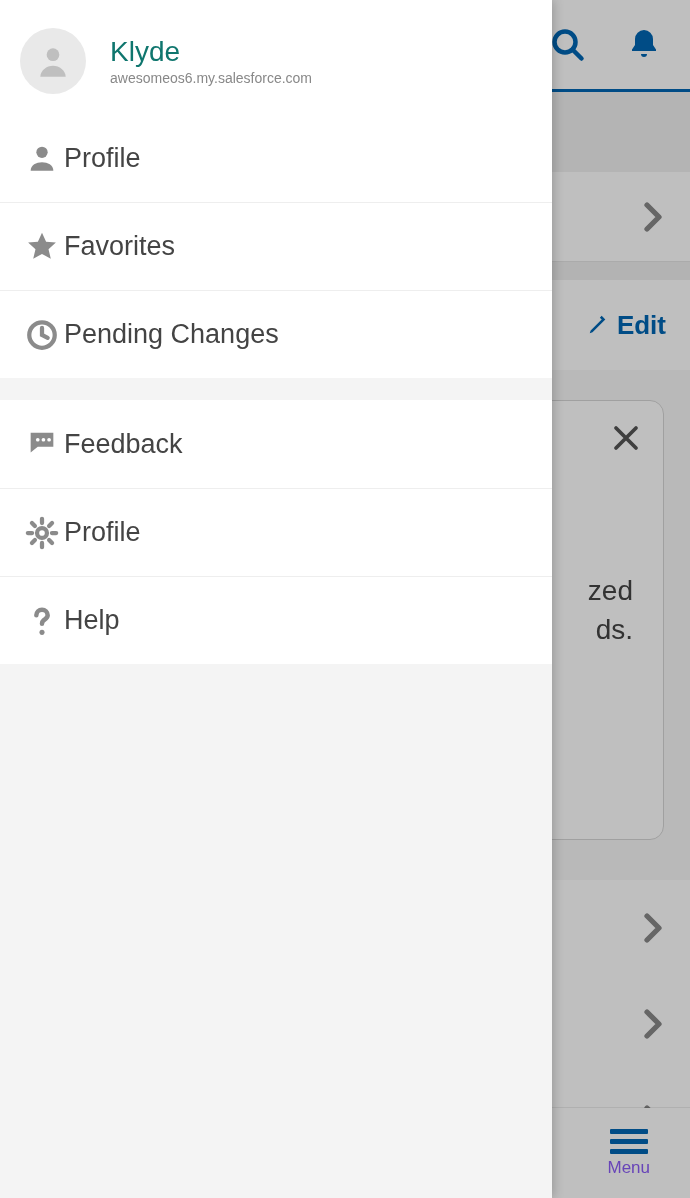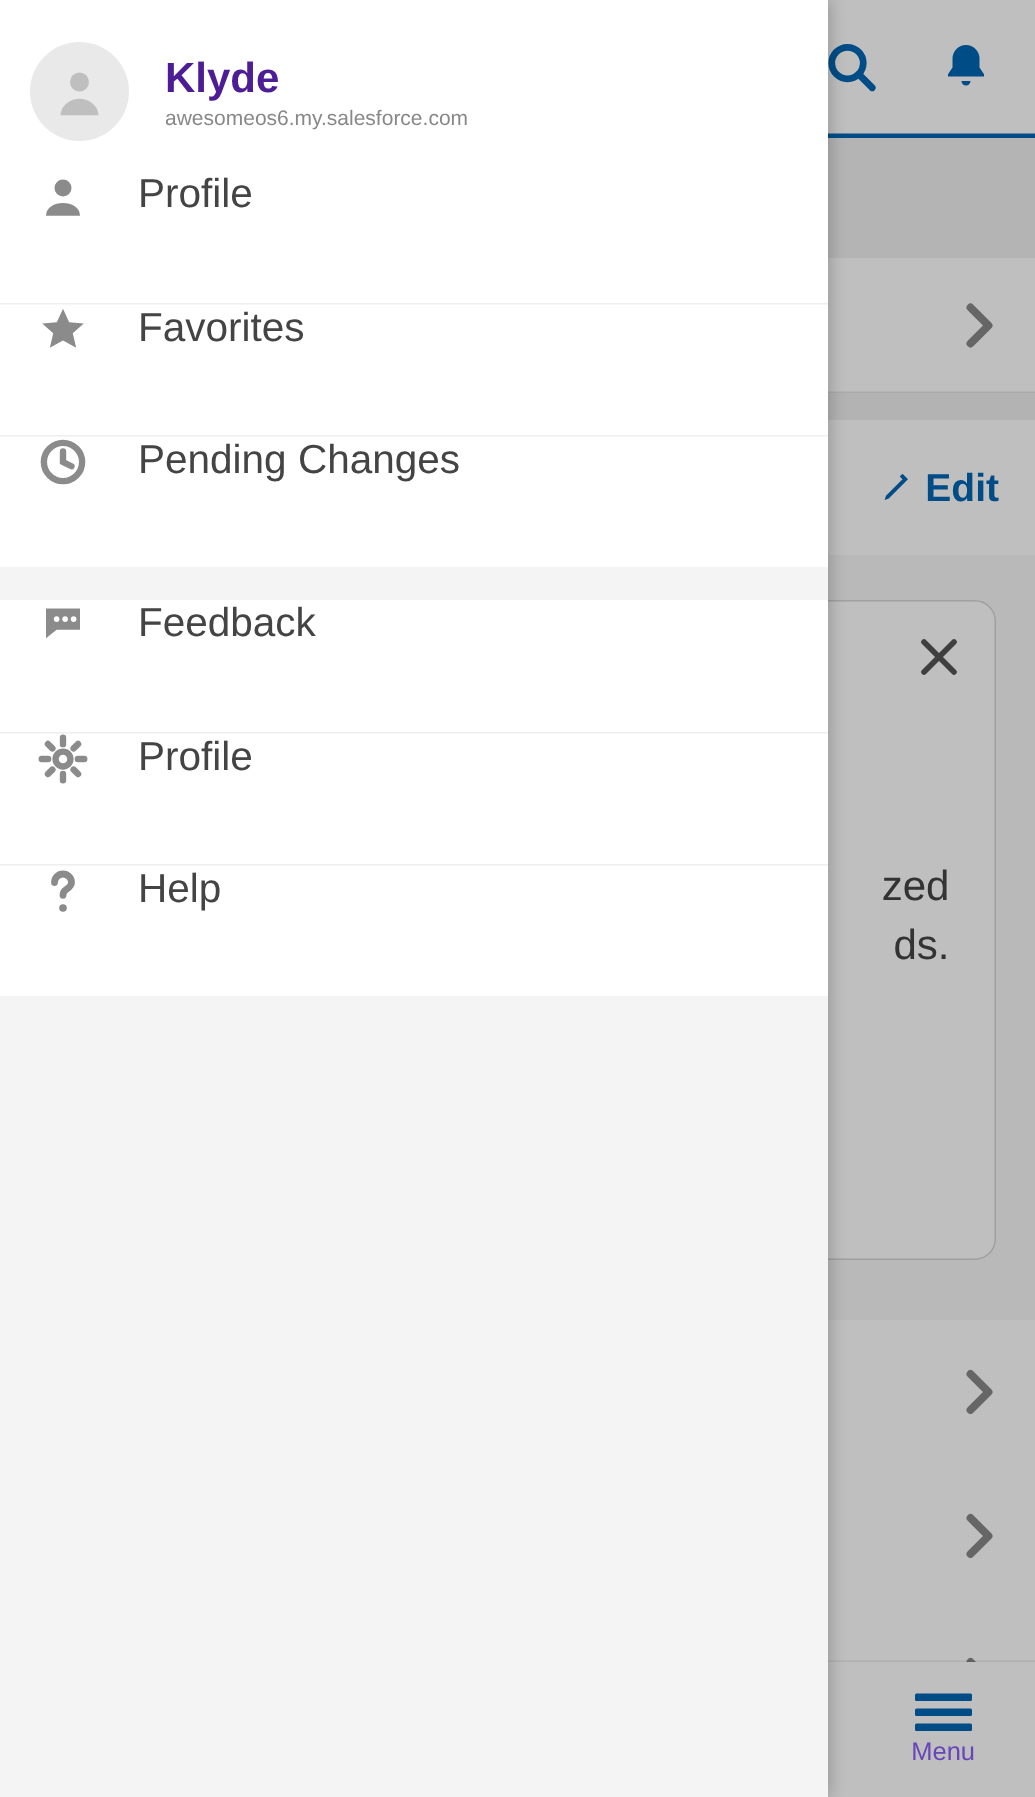--- a/index.html
+++ b/index.html
@@ -67,28 +67,28 @@
     display:flex; flex-direction:column;
   }
   .drawer .user {
     display:flex; align-items:center; gap: 24px;
     padding: 28px 20px 20px 20px;
   }
   .drawer .user .avatar {
     width: 66px; height: 66px; border-radius: 50%; background: #e9e9e9;
     display:flex; align-items:center; justify-content:center;
   }
-  .drawer .user .name { font-size: 28px; font-weight: 700; color: #4c1d95; }
+  .drawer .user .name { font-size: 28px; font-weight: 400; color: #0f766e; }
   .drawer .user .sub  { font-size: 14px; color: #888; margin-top: 2px; }
 
   .drawer .group { background:#fff; }
   .drawer .gap { height: 22px; background: #f4f4f4; }
 
   .drawer .item {
-    display:flex; gap: 28px;
+    display:flex; align-items:center; 
     padding: 0 20px; height: 88px;
     border-top: 1px solid #eee;
   }
   .drawer .item:first-child { border-top: none; }
   .drawer .item .icon { width: 44px; display:flex; justify-content:center; color:#747474; }
   .drawer .item .label { font-size: 27px; color: #444; }
 
   .drawer .item.highlight {
     position: relative;
   }

